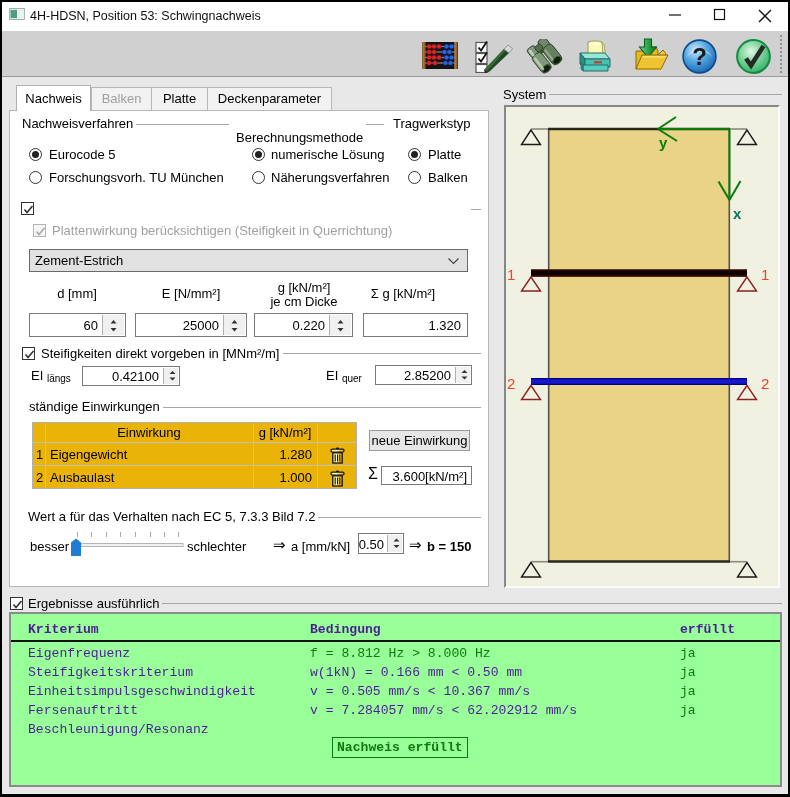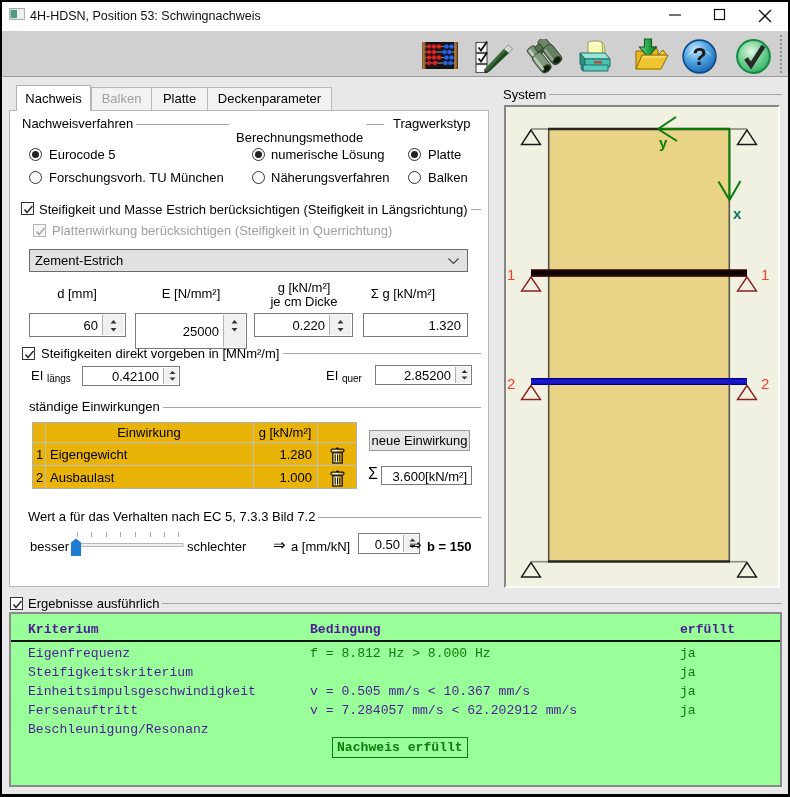--- a/index.html
+++ b/index.html
@@ -218,21 +218,20 @@
     <div class="radio sel" style="left:408px;top:148px;"></div>
     <div class="lbl" style="left:428px;top:148px;">Platte</div>
     <div class="radio" style="left:408px;top:171px;"></div>
     <div class="lbl" style="left:428px;top:171px;">Balken</div>
 
     <div class="cb" style="left:21px;top:202px;">
         <svg width="13" height="13">
           <path d="M2.5 6.5 L5 9.5 L10.5 3" stroke="#333" stroke-width="1.6" fill="none"></path>
         </svg>
       </div>
-    <div class="lbl" style="left:39px;top:203px;">Steifigkeit und Masse Estrich berücksichtigen (Steifigkeit in Längsrichtung)</div>
     <div class="hline" style="left:471px;top:209px;width:10px;"></div>
     <div class="cb" style="left:33px;top:224px;border-color:#b5b5b5;background:#f6f6f6;">
         <svg width="13" height="13">
           <path d="M2.5 6.5 L5 9.5 L10.5 3" stroke="#a8a8a8" stroke-width="1.6" fill="none"></path>
         </svg>
       </div>
     <div class="lbl" style="left:52px;top:224px;color:#a0a0a0;">Plattenwirkung berücksichtigen (Steifigkeit in Querrichtung)</div>
 
     <div class="abs" style="left:29px;top:249px;width:439px;height:23px;background:#e1e1e1;border:1px solid #6a6a6a;">
       <div class="lbl" style="left:5px;top:4px;">Zement-Estrich</div>
@@ -247,21 +246,21 @@
     <div class="lbl" style="left:304px;top:295px;transform:translateX(-50%);">je cm Dicke</div>
     <div class="lbl" style="left:403px;top:287px;transform:translateX(-50%);">Σ g [kN/m²]</div>
 
     <div class="field" style="left:29px;top:313px;width:97px;height:24px;">
         <span class="fieldval" style="right:27px;">60</span>
         <span class="spin" style="width:22px;"><svg width="15" height="20" style="margin:1px 0 0 3px">
             <path d="M4.5 7.5 L7.5 4 L10.5 7.5 Z" fill="#333"></path>
             <path d="M4.5 12 L7.5 15.5 L10.5 12 Z" fill="#333"></path>
           </svg></span>
       </div>
-    <div class="field" style="left:135px;top:313px;width:112px;height:36px;">
+    <div class="field" style="left:135px;top:313px;width:112px;height:24px;">
         <span class="fieldval" style="right:27px;">25000</span>
         <span class="spin" style="width:22px;"><svg width="15" height="20" style="margin:1px 0 0 3px">
             <path d="M4.5 7.5 L7.5 4 L10.5 7.5 Z" fill="#333"></path>
             <path d="M4.5 12 L7.5 15.5 L10.5 12 Z" fill="#333"></path>
           </svg></span>
       </div>
     <div class="field" style="left:254px;top:313px;width:99px;height:24px;">
         <span class="fieldval" style="right:27px;">0.220</span>
         <span class="spin" style="width:22px;"><svg width="15" height="20" style="margin:1px 0 0 3px">
             <path d="M4.5 7.5 L7.5 4 L10.5 7.5 Z" fill="#333"></path>
@@ -365,21 +364,21 @@
           <line x1="84.5" y1="3" x2="84.5" y2="8"></line>
         <line x1="98.5" y1="3" x2="98.5" y2="8"></line>
           <line x1="112.5" y1="3" x2="112.5" y2="8"></line>
       </g>
       <rect x="15" y="14.5" width="102" height="3" fill="#f0f0f0" stroke="#b5b5b5" stroke-width="1"></rect>
       <path d="M5 13.5 L10 9.5 L15 13.5 L15 27 L5 27 Z" fill="#1d7dd2"></path>
     </svg>
     <div class="lbl" style="left:187px;top:540px;">schlechter</div>
     <div class="lbl" style="left:273px;top:538px;font-size:15px;">⇒</div>
     <div class="lbl" style="left:291px;top:540px;">a [mm/kN]</div>
-    <div class="field" style="left:358px;top:533px;width:62px;height:21px;">
+    <div class="field" style="left:358px;top:533px;width:46px;height:21px;">
         <span class="fieldval" style="right:19px;">0.50</span>
         <span class="spin"><svg width="15" height="17" style="margin:0 0 0 1px">
             <path d="M4.5 6.5 L7.5 3.5 L10.5 6.5 Z" fill="#333"></path>
             <path d="M4.5 10 L7.5 13 L10.5 10 Z" fill="#333"></path>
           </svg></span>
       </div>
     <div class="lbl" style="left:409px;top:538px;font-size:15px;">⇒</div>
     <div class="lbl" style="left:427px;top:540px;font-weight:bold;">b = 150</div>
   </div>
 
@@ -448,20 +447,21 @@
   <div class="hline" style="left:162px;top:603px;width:620px;"></div>
   <div class="abs" id="greenbox" style="left:9px;top:612px;width:773px;height:175px;border:2px solid #8a8a8a;background:#99ff99;overflow:hidden;">
     <div class="mono mbold" style="left:17px;top:8px;">Kriterium</div>
     <div class="mono mbold" style="left:299px;top:8px;">Bedingung</div>
     <div class="mono mbold" style="left:669px;top:8px;">erfüllt</div>
     <div class="abs" style="left:0px;top:26px;width:769px;height:2px;background:#111;"></div>
     <div class="mono" style="left:17px;top:32px;">Eigenfrequenz</div>
     <div class="mono grn" style="left:299px;top:32px;">f = 8.812 Hz &gt; 8.000 Hz</div>
     <div class="mono grn" style="left:669px;top:32px;">ja</div>
     <div class="mono" style="left:17px;top:51px;">Steifigkeitskriterium</div>
+    <div class="mono" style="left:299px;top:51px;">w(1kN) = 0.166 mm &lt; 0.50 mm</div>
     <div class="mono grn" style="left:669px;top:51px;">ja</div>
     <div class="mono" style="left:17px;top:70px;">Einheitsimpulsgeschwindigkeit</div>
     <div class="mono" style="left:299px;top:70px;">v = 0.505 mm/s &lt; 10.367 mm/s</div>
     <div class="mono grn" style="left:669px;top:70px;">ja</div>
     <div class="mono" style="left:17px;top:89px;">Fersenauftritt</div>
     <div class="mono" style="left:299px;top:89px;">v = 7.284057 mm/s &lt; 62.202912 mm/s</div>
     <div class="mono grn" style="left:669px;top:89px;">ja</div>
     <div class="mono" style="left:17px;top:108px;">Beschleunigung/Resonanz</div>
     <div class="mono mbold grn" style="left:321px;top:123px;border:1px solid #0a7c0a;padding:2px 4px 2px 4px;">Nachweis erfüllt</div>
   </div>

